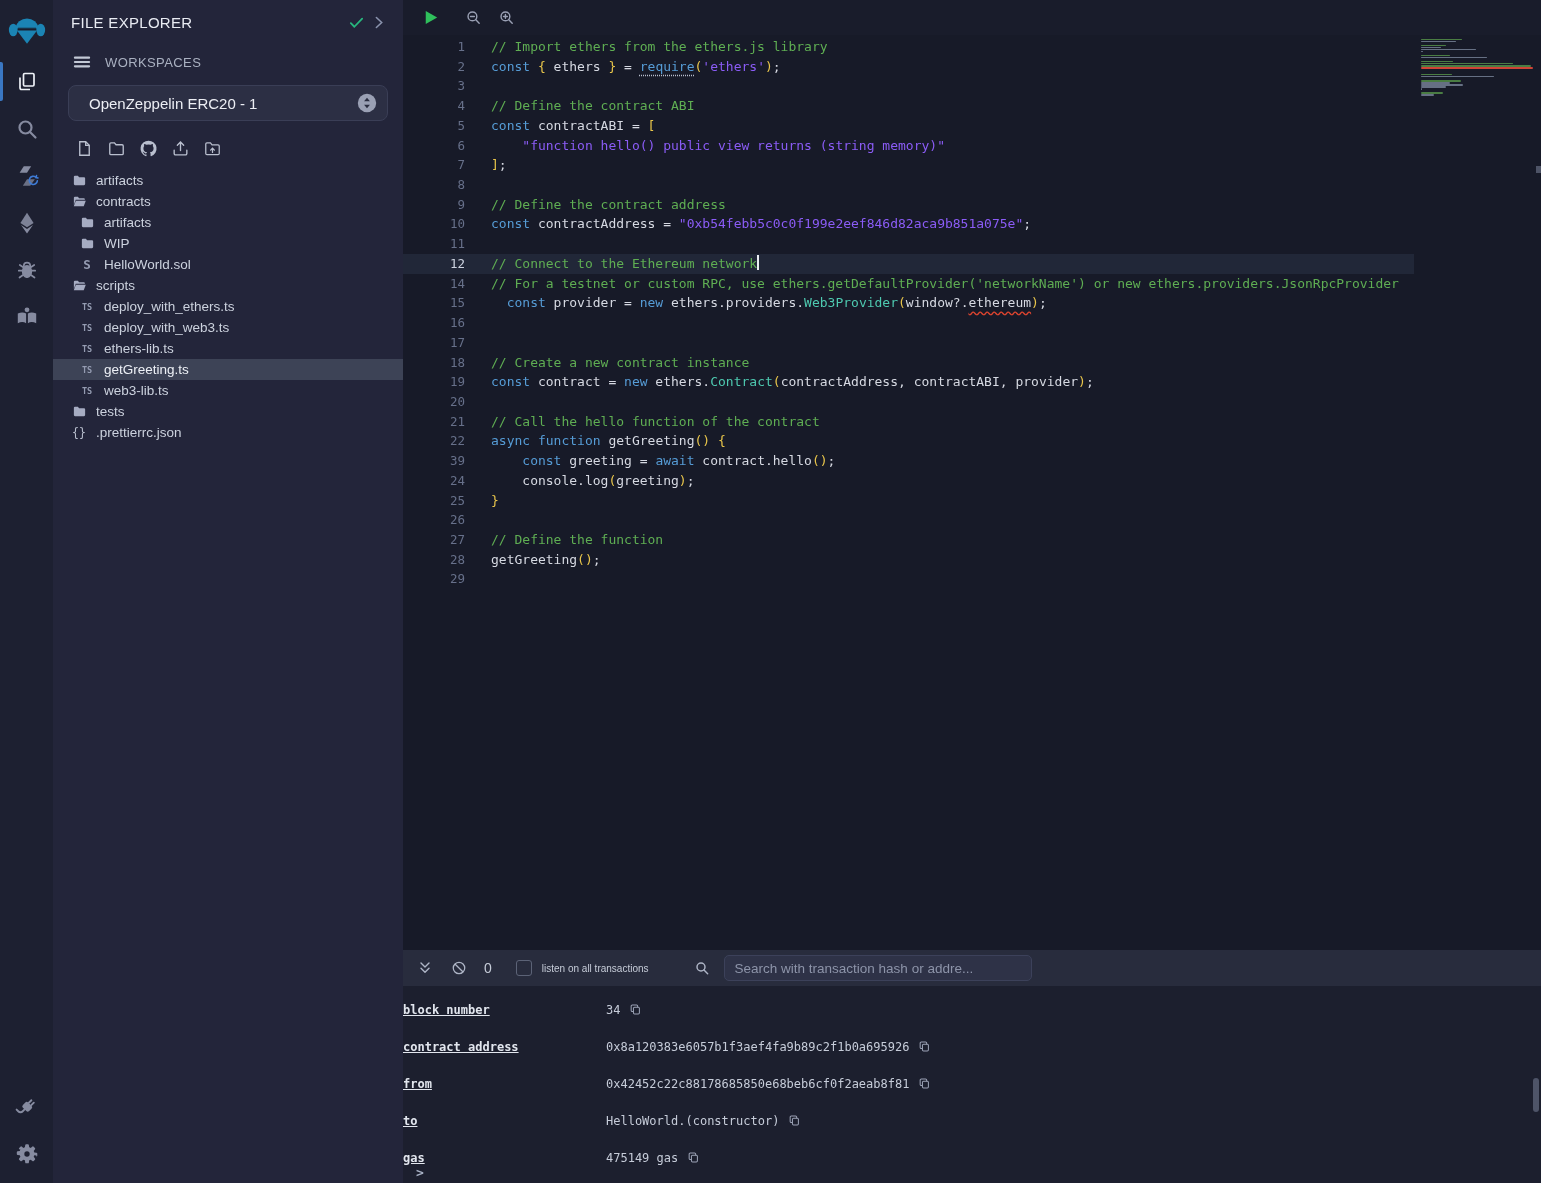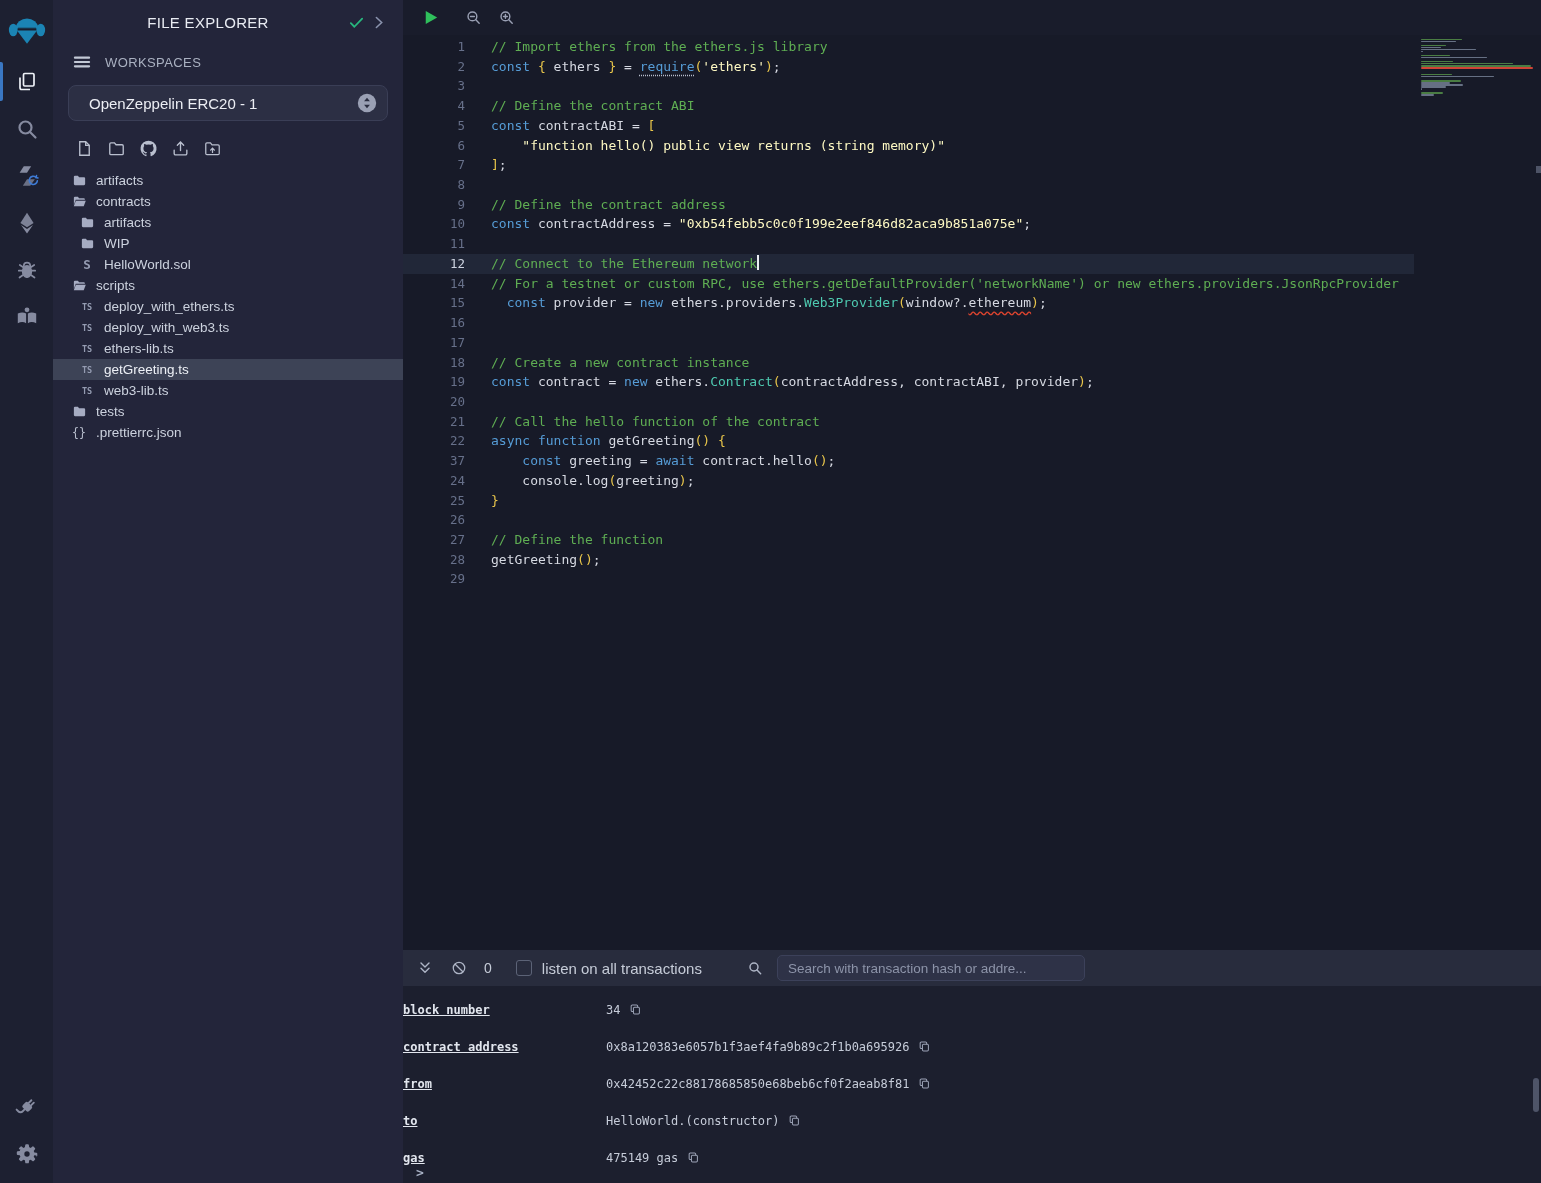--- a/index.html
+++ b/index.html
@@ -10,21 +10,21 @@
   .activity-bar { position:absolute; left:0; top:0; width:53px; height:100%; background:#1d2031; display:flex; flex-direction:column; align-items:center; z-index:5; }
   .ab-item { width:53px; height:47px; display:flex; align-items:center; justify-content:center; color:#868ba0; position:relative; cursor:pointer; }
   .ab-item.logo { height:58px; cursor:default; }
   .ab-item svg { width:24px; height:24px; }
   .ab-item.logo svg { width:42px; height:42px; }
   .ab-item.active { color:#eef1f7; }
   .ab-item.active .indicator { position:absolute; left:0; top:4px; bottom:4px; width:3px; background:#3a77c2; border-radius:0 2px 2px 0; }
   .ab-bottom { margin-top:auto; margin-bottom:6px; display:flex; flex-direction:column; align-items:center; }
 
   
-  .side-panel { position:absolute; left:53px; top:0; width:350px; height:100%; background:#23253a;text-align:center; }
+  .side-panel { position:absolute; left:53px; top:0; width:350px; height:100%; background:#23253a; }
   .sp-header { display:flex; align-items:center; padding:11px 14px 0 18px; }
   .sp-title { flex:1; font-size:15px; color:#e9ecf3; letter-spacing:.3px; }
   .sp-header .hbtn { width:22px; height:22px; display:flex; align-items:center; justify-content:center; cursor:pointer; }
   .sp-header svg { width:17px; height:17px; }
   .ws-row { display:flex; align-items:center; gap:13px; padding:19px 0 0 19px; color:#b4bac9; }
   .ws-row .hamburger { width:20px; height:20px; color:#c3c9d6; cursor:pointer; }
   .ws-row .hamburger svg { width:20px; height:20px; }
   .ws-label { font-size:13px; letter-spacing:.4px; color:#aab1c1; }
   .ws-select { margin:13px 15px 0 15px; height:36px; background:#2c2f44; border:1px solid #3a3e56; border-radius:8px; display:flex; align-items:center; padding:0 9px 0 20px; cursor:pointer; }
   .ws-select .ws-value { font-size:15px; color:#ecEEf4; color:#eceef4; }
@@ -62,42 +62,42 @@
 
   .editor { position:absolute; top:35px; left:0; right:0; bottom:233px; background:#171a28; overflow:hidden; font-family:"DejaVu Sans Mono", monospace; font-size:13px; cursor:text; }
   .lines { padding-top:2px; margin-right:127px; }
   .line { display:flex; height:19.72px; line-height:19.72px; white-space:pre; }
   .line .ln { width:62px; flex:none; text-align:right; color:#67708a; font-size:12.5px; user-select:none; }
   .line .code { padding-left:26px; }
   .line.current { background:#212738; }
   .line.current .ln { color:#cdd3e0; }
   .tk-c { color:#5fae53; }
   .tk-k { color:#569cd6; }
-  .tk-s { color:#fef9c3; }
+  .tk-s { color:#8b5cf6; }
   .tk-b { color:#e9c64b; }
   .tk-t { color:#d6d9e2; }
   .tk-cl { color:#4ec9b0; }
   .tk-u { color:#569cd6; text-decoration-line:underline; text-decoration-style:dotted; text-decoration-color:#b9bfce; text-underline-offset:4px; }
   .tk-e { color:#d6d9e2; text-decoration-line:underline; text-decoration-style:wavy; text-decoration-color:#e0442e; text-underline-offset:3px; }
   .cursor { display:inline-block; width:1.5px; height:15px; background:#eaedf3; vertical-align:-2px; }
 
   .minimap { position:absolute; top:0; right:8px; width:112px; padding-top:4px; cursor:pointer; }
   .mm-line { border-radius:1px; height:1.3px; margin-bottom:0.72px; }
   .mm-slider { position:absolute; top:131px; right:0; width:5px; height:7px; background:#4d5366; }
 
   
   .terminal { position:absolute; left:0; right:0; bottom:0; height:233px; background:#1c1f2e; font-family:"DejaVu Sans Mono", monospace; }
   .term-header { height:36px; background:#282c3d; display:flex; align-items:center; font-family:"Liberation Sans", sans-serif; color:#aeb5c6; }
   .th-ic { width:18px; height:18px; display:flex; align-items:center; justify-content:center; cursor:pointer; }
   .th-ic svg { width:16px; height:16px; }
   .i-chevrons { margin-left:13px; }
   .i-ban { margin-left:16px; }
   .t-count { margin-left:16px; font-size:14px; color:#c6ccd8; }
   .t-checkbox { margin-left:24px; width:16px; height:16px; border:1.5px solid #5c6377; border-radius:3px; background:transparent; cursor:pointer; flex:none; }
-  .t-listen { margin-left:10px; font-size:15px; color:#c6ccd8; }
+  .t-listen { margin-left:10px; font-size:10px; color:#c6ccd8; }
   .i-search { margin-left:44px; }
   .t-input { margin-left:13px; width:308px; height:26px; background:#2e3247; border:1px solid #3c415a; border-radius:5px; color:#e6e9f1; font-size:13.5px; padding:12px 10px; font-family:"Liberation Sans", sans-serif; outline:none; }
   .t-input::placeholder { color:#8d94a9; }
   .term-rows { padding-top:5px; }
   .term-row { display:flex; align-items:center; height:37px; font-size:12px; }
   .term-row .key { width:203px; font-weight:bold; color:#e2e6ee; flex:none;text-decoration:underline; }
   .term-row .val { color:#c6ccd9; display:flex; align-items:center; gap:9px; }
   .copy-ic { width:14px; height:14px; color:#9ba2b5; cursor:pointer; }
   .copy-ic svg { width:13px; height:13px; }
   .prompt { position:absolute; left:13px; bottom:3px; color:#a8b1c5; font-weight:bold; font-size:13px; }
@@ -459,21 +459,21 @@
         <div class="line current"><span class="ln">12</span><span class="code"><span class="tk-c">// Connect to the Ethereum network</span><span class="cursor"></span></span></div>
         <div class="line"><span class="ln">14</span><span class="code"><span class="tk-c">// For a testnet or custom RPC, use ethers.getDefaultProvider('networkName') or new ethers.providers.JsonRpcProvider</span></span></div>
         <div class="line"><span class="ln">15</span><span class="code"><span class="tk-t">  </span><span class="tk-k">const</span><span class="tk-t"> provider = </span><span class="tk-k">new</span><span class="tk-t"> ethers.providers.</span><span class="tk-cl">Web3Provider</span><span class="tk-b">(</span><span class="tk-t">window?.</span><span class="tk-e">ethereum</span><span class="tk-b">)</span><span class="tk-t">;</span></span></div>
         <div class="line"><span class="ln">16</span><span class="code"></span></div>
         <div class="line"><span class="ln">17</span><span class="code"></span></div>
         <div class="line"><span class="ln">18</span><span class="code"><span class="tk-c">// Create a new contract instance</span></span></div>
         <div class="line"><span class="ln">19</span><span class="code"><span class="tk-k">const</span><span class="tk-t"> contract = </span><span class="tk-k">new</span><span class="tk-t"> ethers.</span><span class="tk-cl">Contract</span><span class="tk-b">(</span><span class="tk-t">contractAddress, contractABI, provider</span><span class="tk-b">)</span><span class="tk-t">;</span></span></div>
         <div class="line"><span class="ln">20</span><span class="code"></span></div>
         <div class="line"><span class="ln">21</span><span class="code"><span class="tk-c">// Call the hello function of the contract</span></span></div>
         <div class="line"><span class="ln">22</span><span class="code"><span class="tk-k">async</span><span class="tk-t"> </span><span class="tk-k">function</span><span class="tk-t"> getGreeting</span><span class="tk-b">()</span><span class="tk-t"> </span><span class="tk-b">{</span></span></div>
-        <div class="line"><span class="ln">37</span><span class="code"><span class="tk-t">    </span><span class="tk-k">const</span><span class="tk-t"> greeting = </span><span class="tk-k">await</span><span class="tk-t"> contract.hello</span><span class="tk-b">()</span><span class="tk-t">;</span></span></div>
+        <div class="line"><span class="ln">39</span><span class="code"><span class="tk-t">    </span><span class="tk-k">const</span><span class="tk-t"> greeting = </span><span class="tk-k">await</span><span class="tk-t"> contract.hello</span><span class="tk-b">()</span><span class="tk-t">;</span></span></div>
         <div class="line"><span class="ln">24</span><span class="code"><span class="tk-t">    console.log</span><span class="tk-b">(</span><span class="tk-t">greeting</span><span class="tk-b">)</span><span class="tk-t">;</span></span></div>
         <div class="line"><span class="ln">25</span><span class="code"><span class="tk-b">}</span></span></div>
         <div class="line"><span class="ln">26</span><span class="code"></span></div>
         <div class="line"><span class="ln">27</span><span class="code"><span class="tk-c">// Define the function</span></span></div>
         <div class="line"><span class="ln">28</span><span class="code"><span class="tk-t">getGreeting</span><span class="tk-b">()</span><span class="tk-t">;</span></span></div>
         <div class="line"><span class="ln">29</span><span class="code"></span></div>
       </div>
     <div class="minimap">
         <div class="mm-line" style="width: 40.85px; background: rgb(74, 125, 67);"></div>
         <div class="mm-line" style="width: 35.15px; background: rgb(102, 112, 132);"></div>

